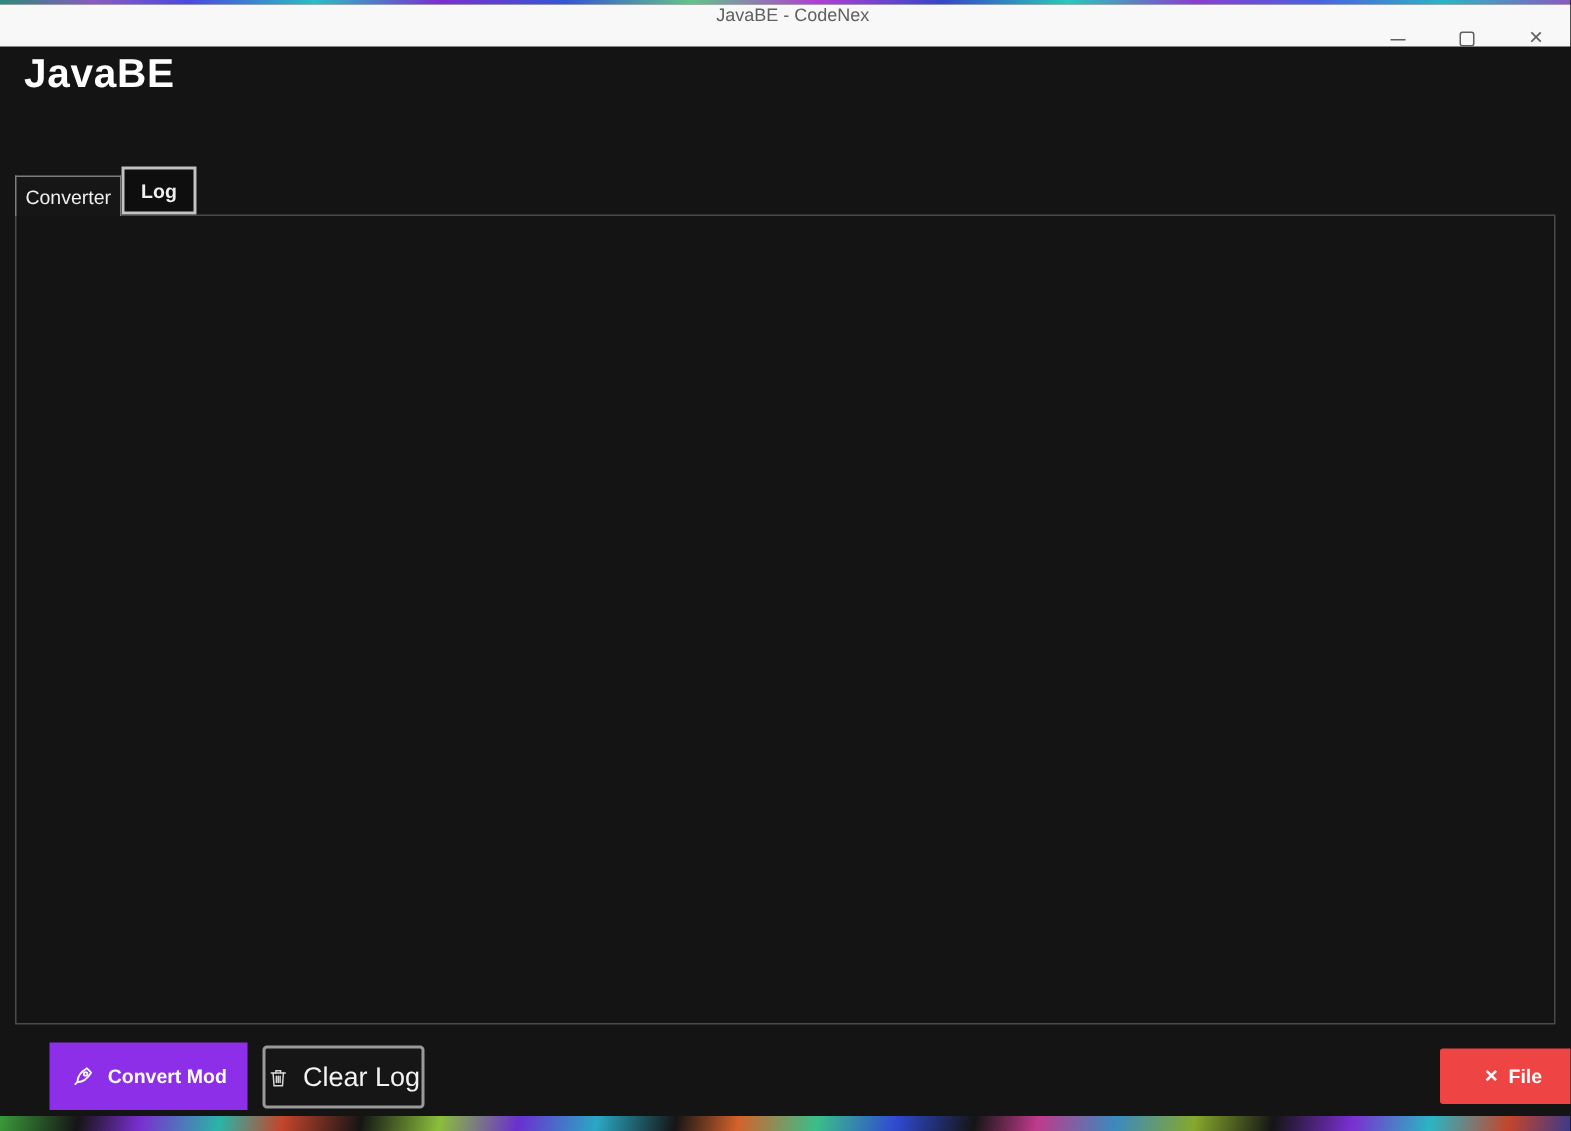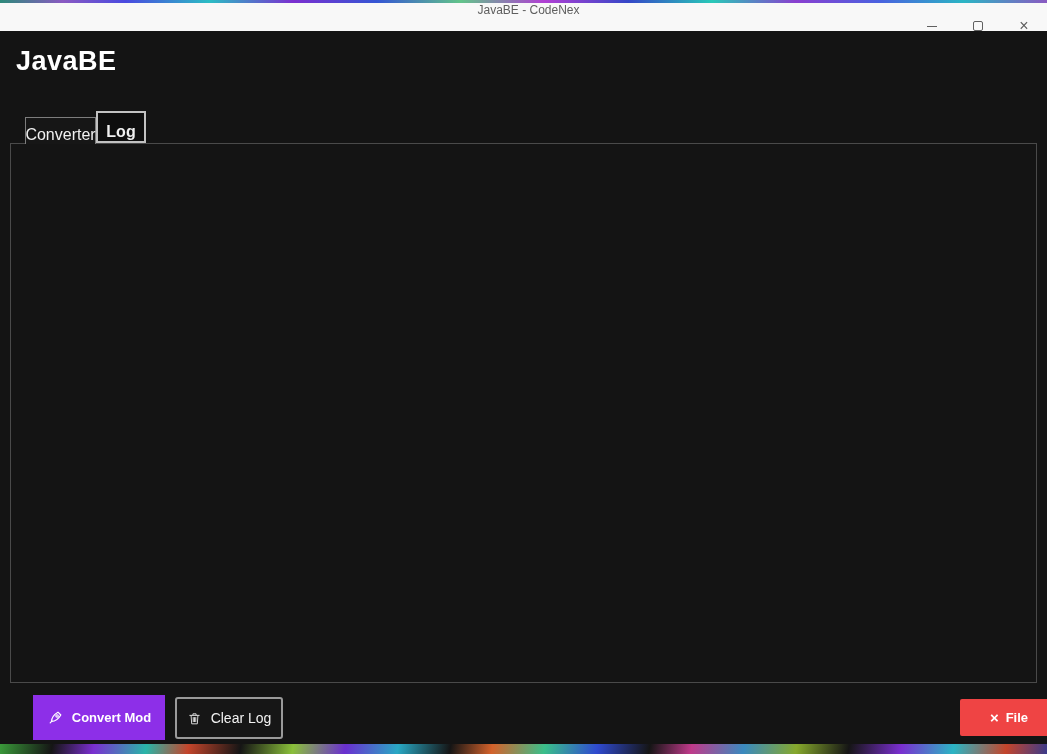--- a/index.html
+++ b/index.html
@@ -31,25 +31,25 @@
   }
   .titlebar .app-icon { margin-left:10px; width:14px; height:16px; }
   .titlebar .title { margin-left:10px; font-size:12px; color:#5f5f5f; }
   .tb-controls { margin-left:auto; display:flex; height:100%; }
   .tb-btn { width:46px; height:100%; display:flex; align-items:center; justify-content:center; color:#606060; }
   .tb-btn.min span { display:block; width:10px; height:1px; background:#606060; }
   .tb-btn.max span { display:block; width:10px; height:10px; border:1px solid #606060; border-radius:2px; }
   .tb-btn.close { font-size:16px; font-weight:400; }
   
   .page-title {
-    position:absolute; left:16px; top:46px;
+    position:absolute; left:16px; top:34px;
     font-size:27px; font-weight:bold; color:#ffffff; letter-spacing:0.5px;
   }
   
-  .tab { position:absolute; display:flex; align-items:flex-end; justify-content:center; font-size:16px; color:#f0f0f0;margin-left:15px; }
+  .tab { position:absolute; display:flex; align-items:center; justify-content:center; font-size:13px; color:#f0f0f0; }
   .tab.converter { left:10px; top:117px; width:71px; height:27px; background:#161616; border:1px solid #7d7d7d; border-bottom:none; z-index:3; }
   .tab.log { left:81px; top:111px; width:50px; height:32px; background:#0e0e0e; border:2px solid #c2c2c2; z-index:2;font-weight:bold; }
   
   .pane { position:absolute; left:10px; top:143px; width:1027px; height:540px; border:1px solid #4a4a4a; background:#141414; z-index:1; }
   
   .frame { position:absolute; border:1px solid #565656; background:#161616; }
   .frame.input  { left:28px; top:155px; width:993px; height:123px; }
   .frame.output { left:28px; top:287px; width:993px; height:123px; }
   .frame.opts   { left:28px; top:419px; width:352px; height:239px; }
   .frame.prog   { left:393px; top:419px; width:628px; height:239px; }
@@ -86,21 +86,21 @@
   }
   .caret { display:inline-block; width:1px; height:12px; background:#dddddd; vertical-align:middle; margin-right:2px; }
   
   .convert-btn {
     position:absolute; left:10px; top:695px; width:132px; height:45px;
     background:#8d2fe8; color:#ffffff; font-weight:bold; font-size:13px; gap:8px;
   }
   .clear-btn {
     position:absolute; left:152px; top:697px; width:108px; height:42px;
     background:#161616; border:2px solid #9a9a9a; border-radius:3px;
-    color:#f2f2f2; font-size:14px; gap:9px;
+    color:#f2f2f2; font-size:18px; gap:9px;
   }
   .exit-btn {
     position:absolute; left:937px; top:699px; width:98px; height:37px;
     background:#ef4444; color:#ffffff; font-weight:bold; font-size:13px; gap:7px;
     border-radius:2px;
   }
   .exit-x { font-size:15px; font-weight:bold; line-height:1; }
 </style>
 </head>
 <body>

